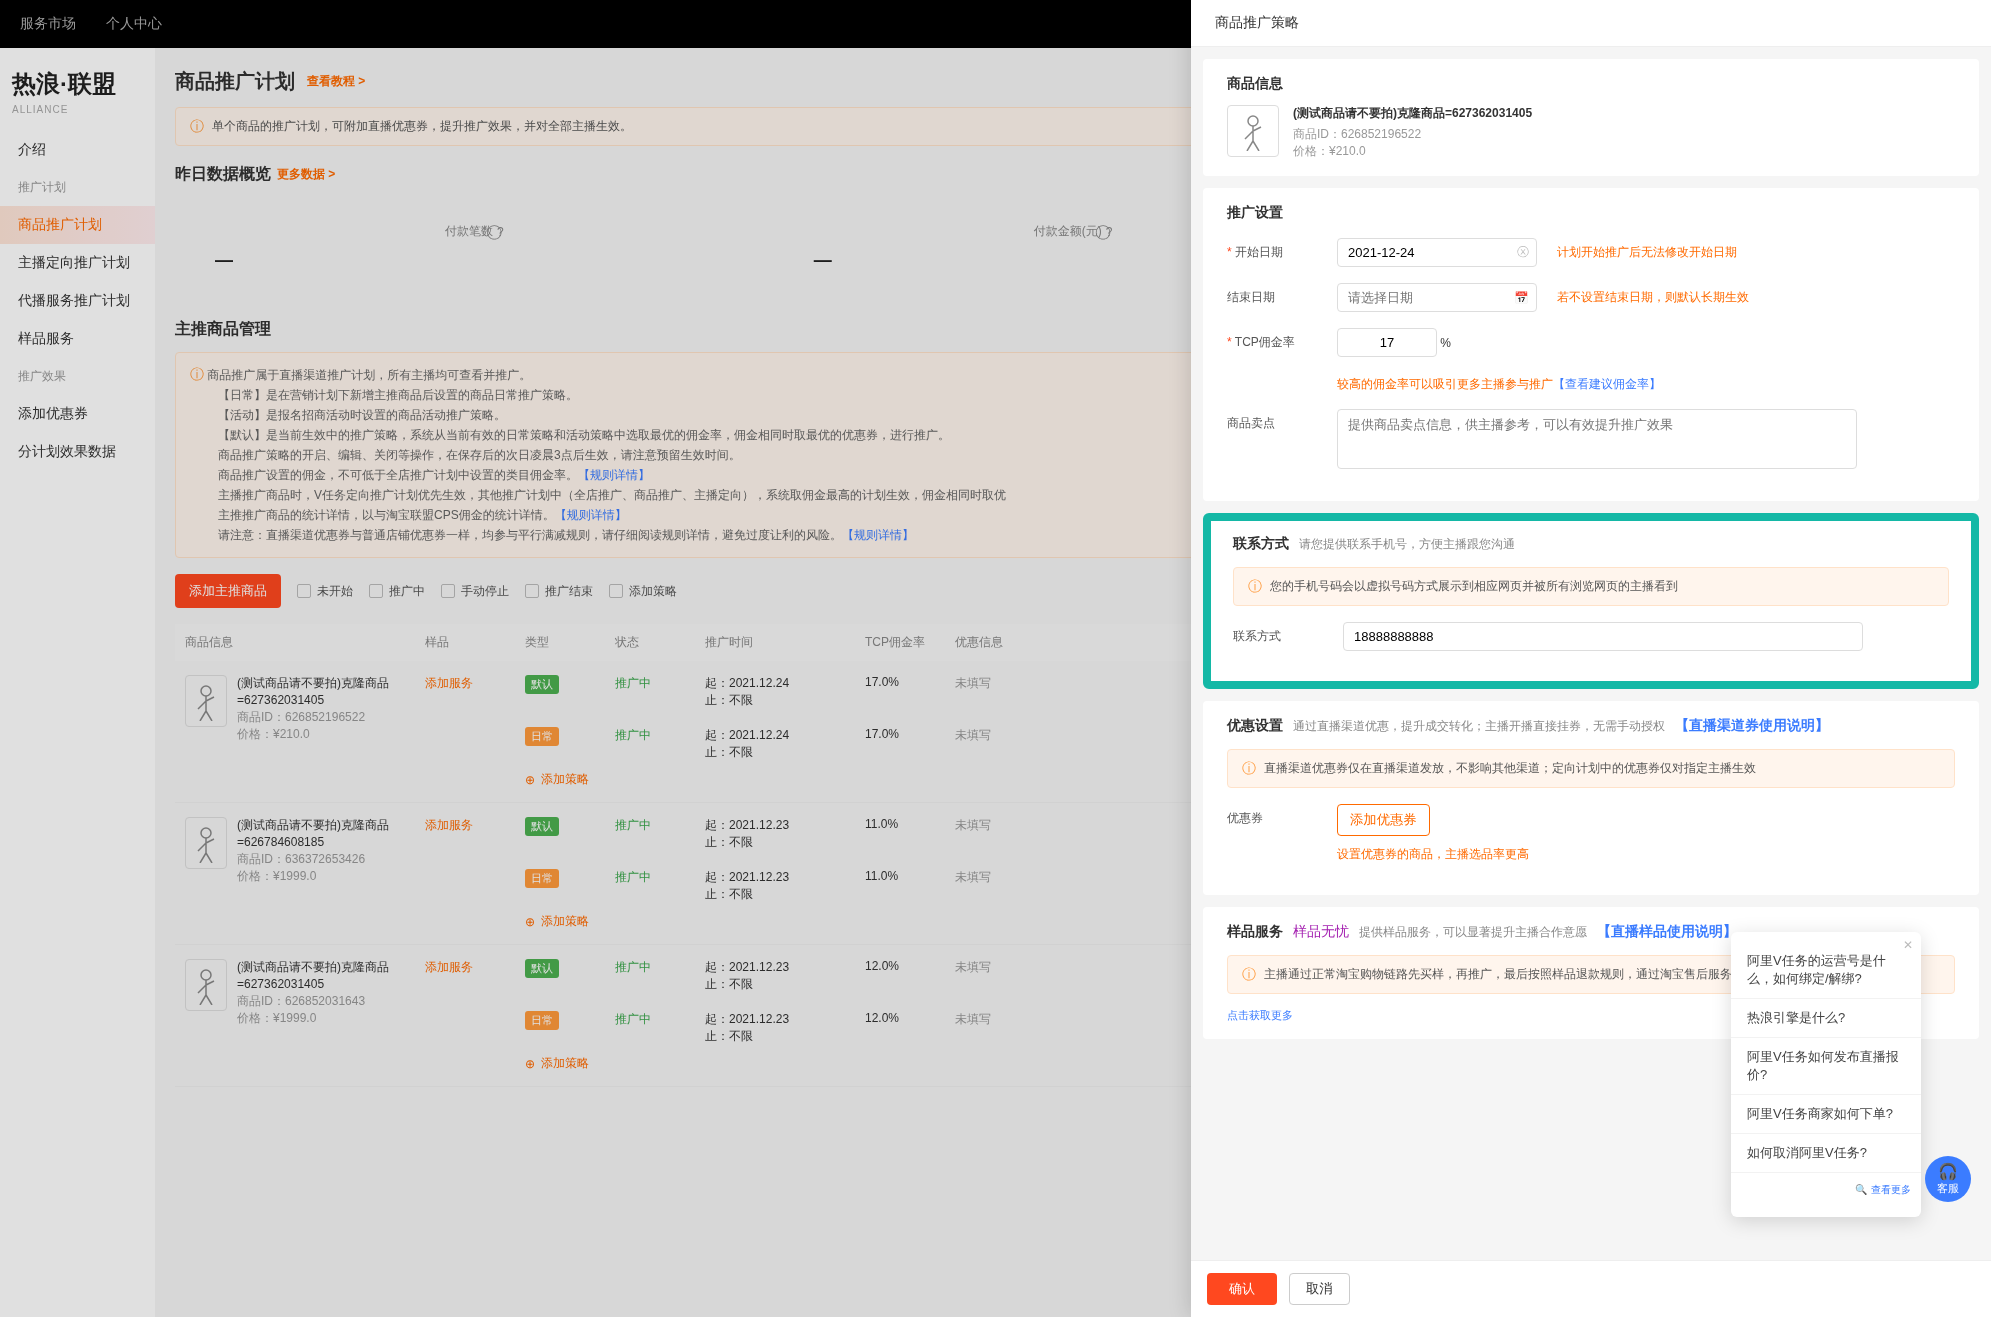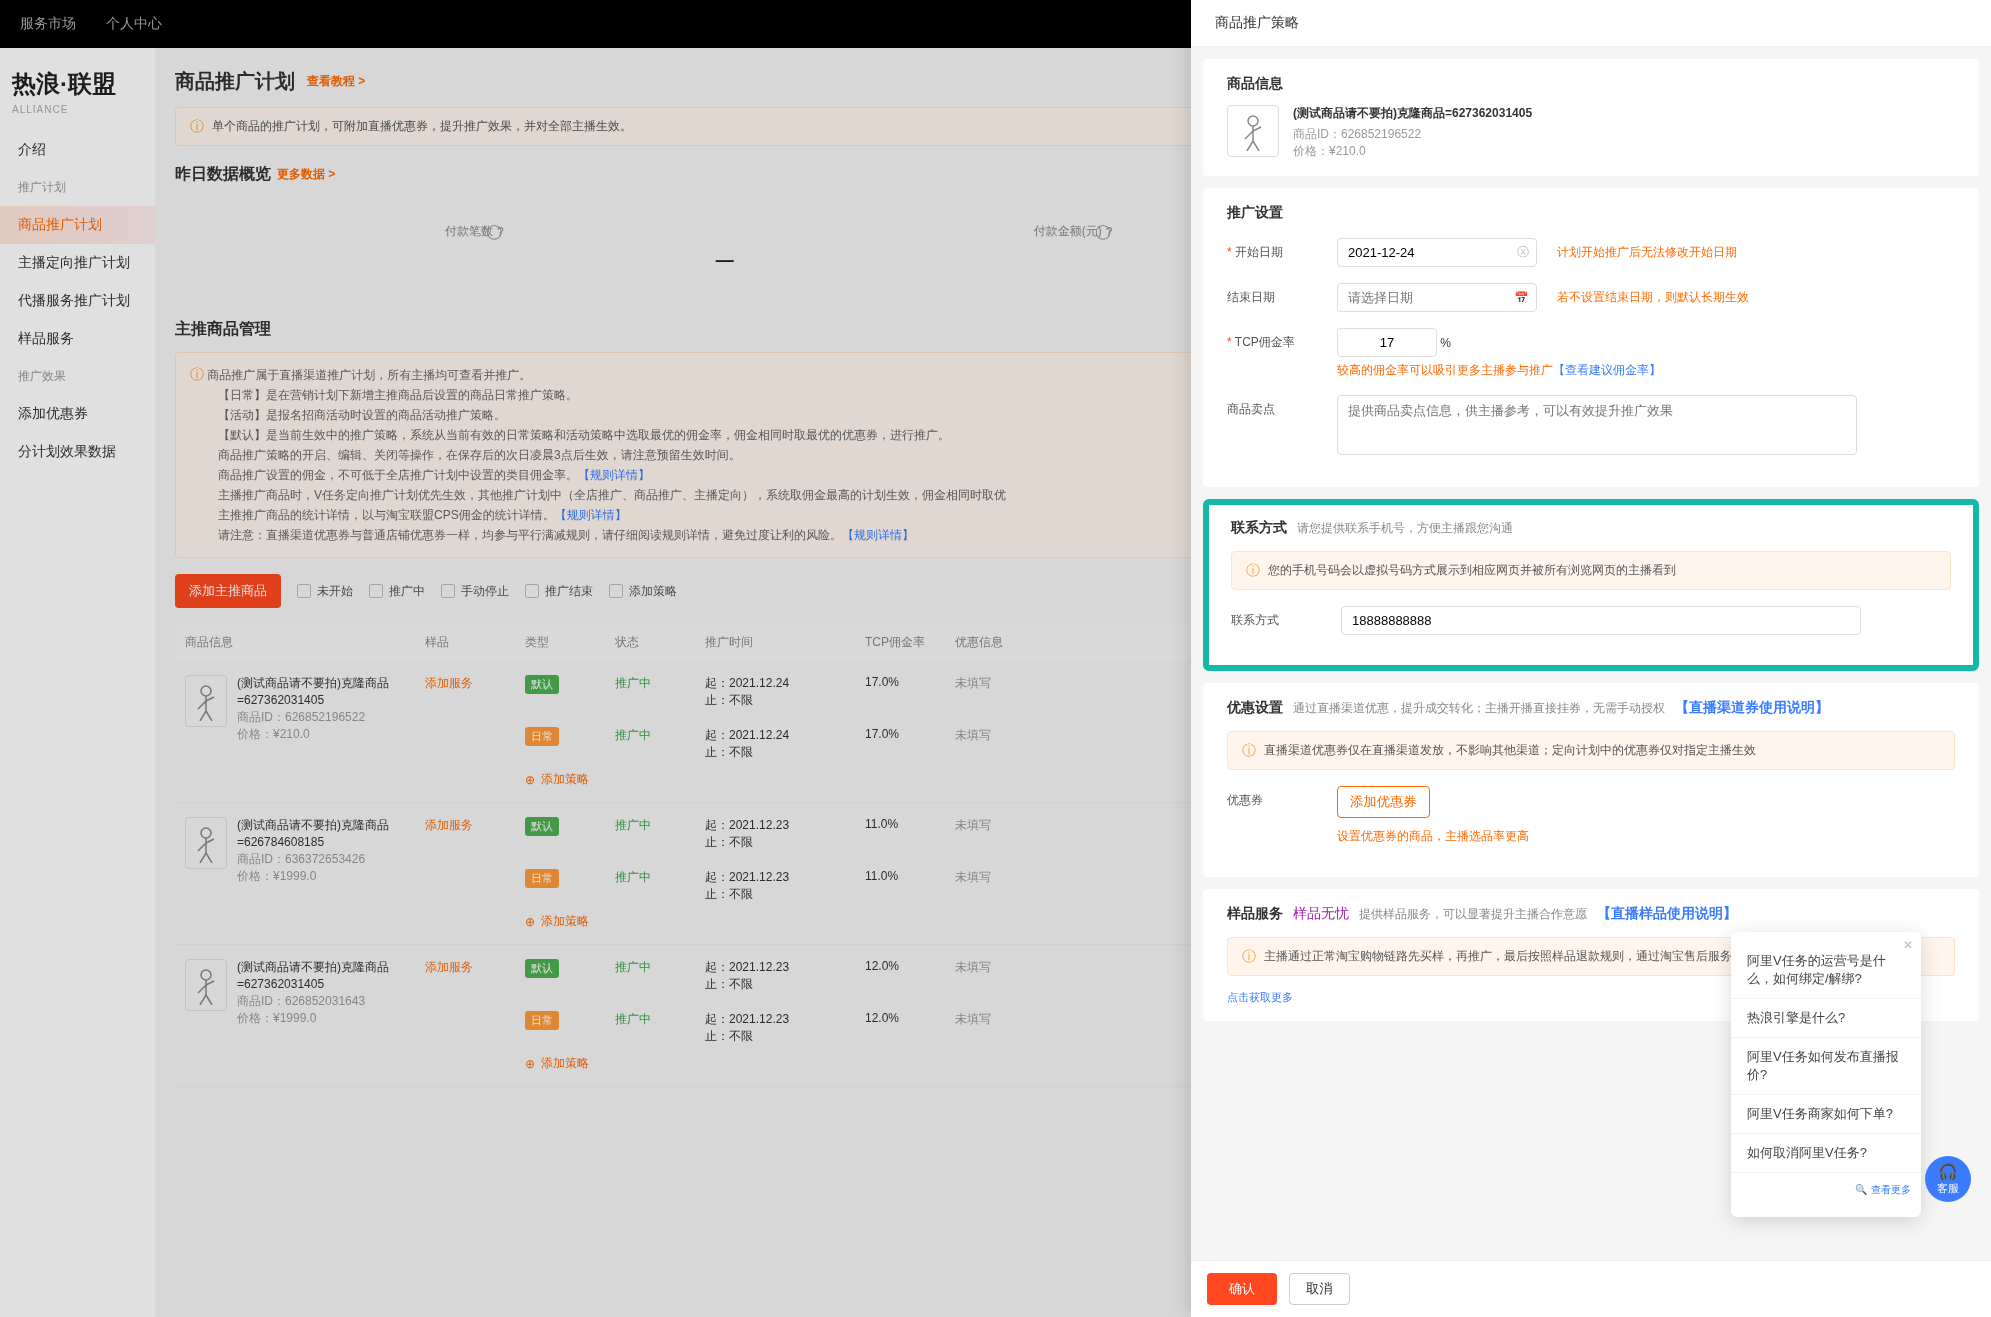--- a/index.html
+++ b/index.html
@@ -12,21 +12,21 @@
 .nav-item{padding:10px 18px;font-size:14px;color:#333;cursor:pointer}
 .nav-item.active{background:linear-gradient(90deg,#ffe5d8,#ffecee);color:#ff6a00}
 .nav-header{padding:10px 18px;font-size:12px;color:#999}
 .main{flex:1;padding:20px;overflow:auto}
 .page-title{font-size:20px;font-weight:600;margin-bottom:4px;display:flex;align-items:center;gap:12px}
 .link{color:#ff6a00;font-size:12px;cursor:pointer}
 .alert{background:#fff5ed;border:1px solid #ffe2c9;border-radius:4px;padding:10px 14px;display:flex;align-items:flex-start;gap:8px;margin:12px 0;font-size:12px;color:#555}
 .alert .icon{color:#ff9a3c;font-size:14px;line-height:1.2}
 .section-title{font-size:16px;font-weight:600;margin:18px 0 8px;display:flex;align-items:center;gap:6px}
 .stats{display:flex;gap:80px;padding:30px 40px}
-.stat{flex:1;text-align:right;color:#888}
+.stat{flex:1;text-align:left;color:#888}
 .stat .label{font-size:12px;margin-bottom:10px;display:flex;align-items:center;justify-content:center;gap:4px}
 .stat .value{font-size:18px;font-weight:600;color:#222}
 .rules-box .line{margin:3px 0;color:#666}
 .blue-link{color:#3b7cff;cursor:pointer}
 .toolbar{display:flex;align-items:center;gap:16px;margin:16px 0}
 .btn-primary{background:#ff481f;color:#fff;border:none;padding:8px 14px;border-radius:4px;font-size:13px;cursor:pointer}
 .btn-default{background:#fff;border:1px solid #ccc;padding:6px 16px;border-radius:4px;cursor:pointer;color:#333}
 .checkbox{display:flex;align-items:center;gap:6px;font-size:12px;color:#555}
 .checkbox .box{width:14px;height:14px;border:1px solid #bbb;border-radius:2px}
 .table-header{display:flex;background:#f7f7f7;padding:10px 0;color:#888;font-size:12px}
@@ -55,21 +55,21 @@
 .form-label{width:90px;text-align:left;color:#555;padding-top:6px}
 .req::before{content:"* ";color:#ff481f}
 .input{border:1px solid #ddd;border-radius:4px;padding:6px 10px;width:200px;font-size:13px}
 .input-wide{width:520px;height:60px;resize:none}
 .date-input{position:relative;display:flex;align-items:center}
 .date-input .clear{position:absolute;right:8px;color:#bbb;cursor:pointer}
 .hint{color:#ff6a00;font-size:12px}
 .hint-gray{color:#999;font-size:12px}
 .section-sub{font-size:14px;font-weight:600;display:flex;align-items:center;gap:10px}
 .section-sub .sub-hint{font-weight:400;color:#888;font-size:12px}
-.contact-box{border:6px solid #14b8a6;border-radius:6px;margin:12px;background:#fff;padding:14px 22px}
+.contact-box{border:8px solid #14b8a6;border-radius:6px;margin:12px;background:#fff;padding:14px 22px}
 .btn-outline-orange{border:1px solid #ff6a00;color:#ff6a00;background:#fff;padding:6px 12px;border-radius:4px;cursor:pointer}
 .panel-footer{position:fixed;bottom:0;right:0;width:800px;background:#fff;border-top:1px solid #eee;padding:12px 16px;display:flex;gap:12px}
 .panel-footer .btn-primary{background:#ff481f;padding:6px 22px}
 .dim2{position:absolute;top:48px;left:0;right:800px;bottom:0;background:rgba(0,0,0,.12);pointer-events:none}
 
 
 .help-pop{position:absolute;right:70px;bottom:100px;width:190px;background:#fff;border-radius:6px;box-shadow:0 4px 20px rgba(0,0,0,.15);padding:10px 0;z-index:50}
 .help-pop .item{padding:10px 16px;font-size:13px;color:#444;border-bottom:1px solid #f2f2f2;cursor:pointer}
 .help-pop .item:last-of-type{border-bottom:none}
 .help-pop .more{text-align:right;color:#3b7cff;padding:10px;cursor:pointer;font-size:10px}
@@ -353,21 +353,21 @@
       <div class="form-label">结束日期</div>
       <div class="date-input">
           <input class="input" placeholder="请选择日期" style="">
           <span class="clear">📅</span>
         </div>
       <div class="hint" style="padding-top:6px">若不设置结束日期，则默认长期生效</div>
     </div>
     <div class="form-row">
       <div class="form-label req">TCP佣金率</div>
       <div><input class="input" style="width: 100px; text-align: center;" value="17"> <span>%</span>
-        <div style="margin-top:5px"><span class="hint">较高的佣金率可以吸引更多主播参与推广</span><span class="blue-link">【查看建议佣金率】</span></div>
+        <div style="margin-top:19px"><span class="hint">较高的佣金率可以吸引更多主播参与推广</span><span class="blue-link">【查看建议佣金率】</span></div>
       </div>
     </div>
     <div class="form-row">
       <div class="form-label">商品卖点</div>
       <textarea class="input input-wide" placeholder="提供商品卖点信息，供主播参考，可以有效提升推广效果" style=""></textarea>
     </div>
   </div>
 
   <div class="contact-box">
     <div class="section-sub">

